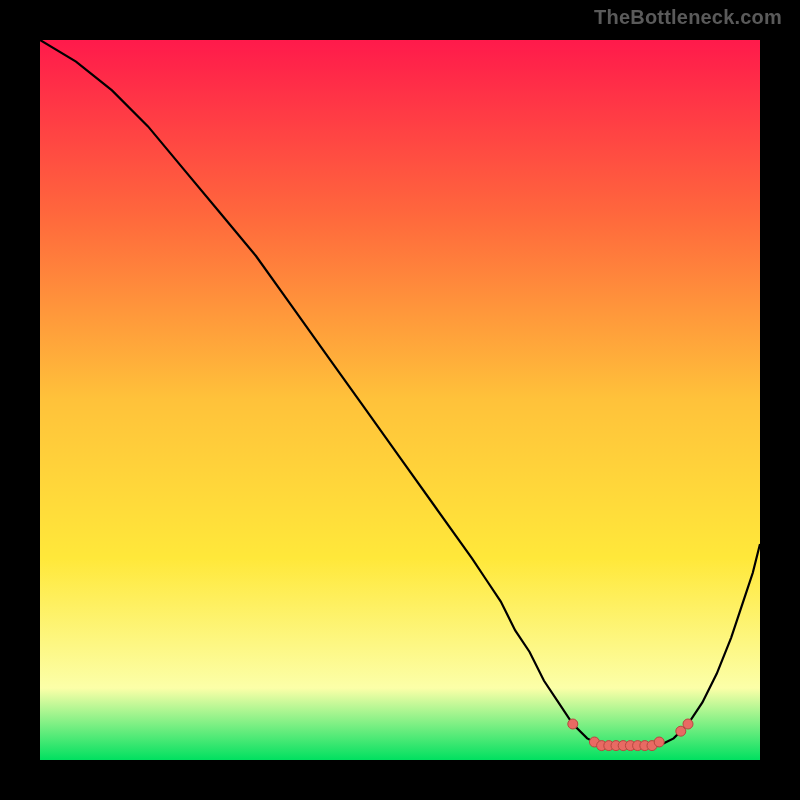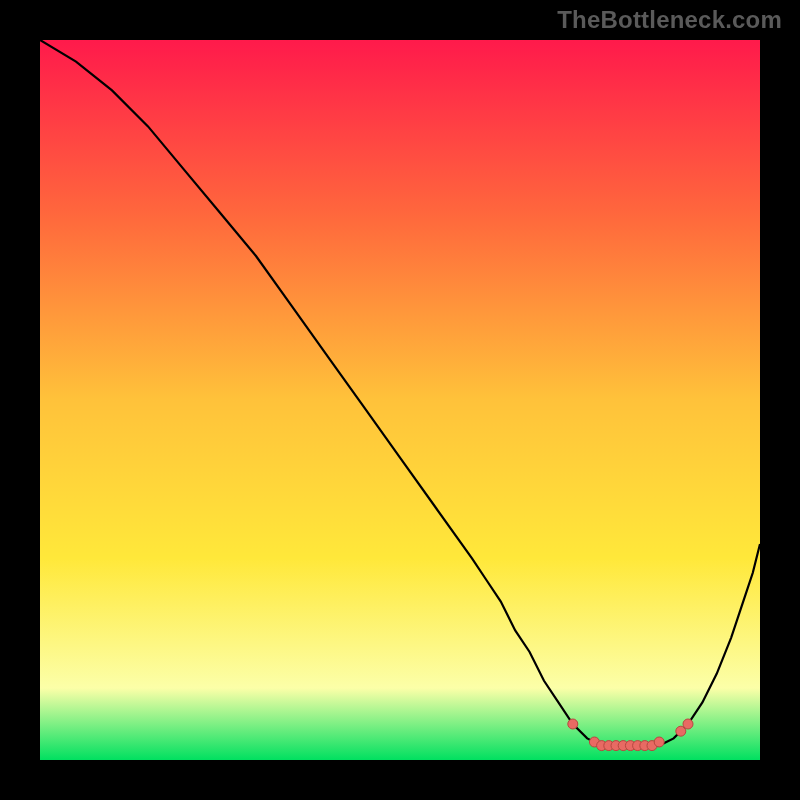--- a/index.html
+++ b/index.html
@@ -3,21 +3,21 @@
 <meta charset="utf-8">
 <style>
   * { margin: 0; padding: 0; box-sizing: border-box; }
   html, body { width: 800px; height: 800px; background: #000; overflow: hidden; }
   .stage { position: relative; width: 800px; height: 800px; background: #000; }
   .watermark {
     position: absolute;
     top: 6px;
     right: 18px;
     font-family: Arial, Helvetica, sans-serif;
-    font-size: 24px;
+    font-size: 20px;
     font-weight: bold;
     color: #5a5a5a;
     letter-spacing: 0.2px;
     user-select: none;
   }
   .plot {
     position: absolute;
     left: 40px;
     top: 40px;
     width: 720px;

